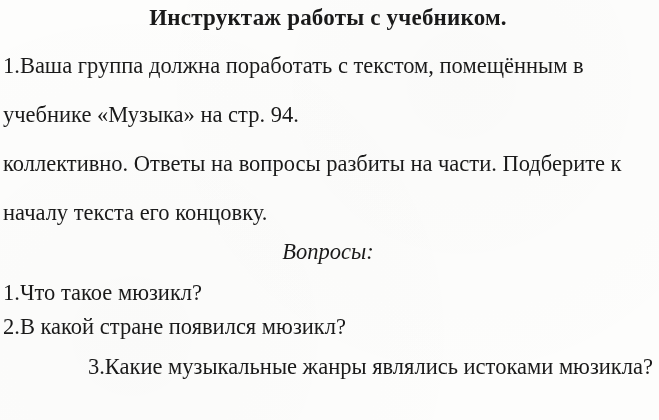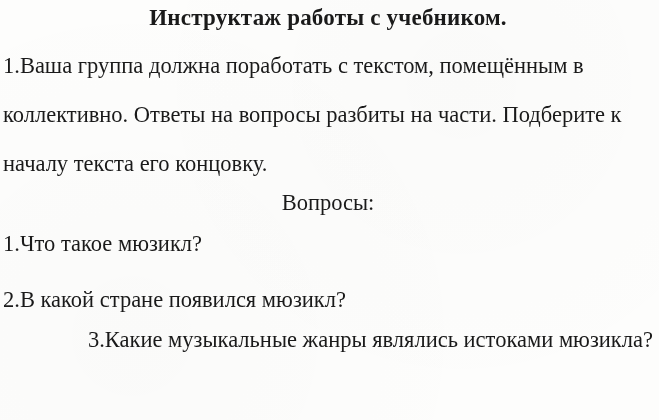--- a/index.html
+++ b/index.html
@@ -44,41 +44,43 @@
     margin-top: 19px;
   }
   .p1 { margin-top: 16px; }
   .p2 { margin-top: 7px; }
   .p3 { margin-top: 13px; }
   .subheading {
     font-size: 22.5px;
     line-height: 30px;
     text-align: center;
     margin-top: 9px;
+    font-style: italic;
   }
   .question {
     font-size: 22.5px;
     line-height: 30px;
     margin: 0;
     white-space: nowrap;
     font-family: Liberation Serif, serif;
   }
   .q1 { margin-top: 11px; }
-  .q2 { margin-top: 26px; }
+  .q2 { margin-top: 4px; }
   .q3 { margin-top: 10px; text-align: right; }
 </style>
 </head>
 <body>
 
 <div class="doc">
 
   <h1 class="title">Инструктаж работы с учебником.</h1>
 
   <p class="para p1">
     <span class="line">1.Ваша группа должна поработать с текстом, помещённым в</span>
+    <span class="line">учебнике «Музыка» на стр. 94.</span>
   </p>
 
 
   <p class="para p3">
     <span class="line">коллективно. Ответы на вопросы разбиты на части. Подберите к</span>
     <span class="line">началу текста его концовку.</span>
   </p>
 
   <div class="subheading">Вопросы:</div>
 

